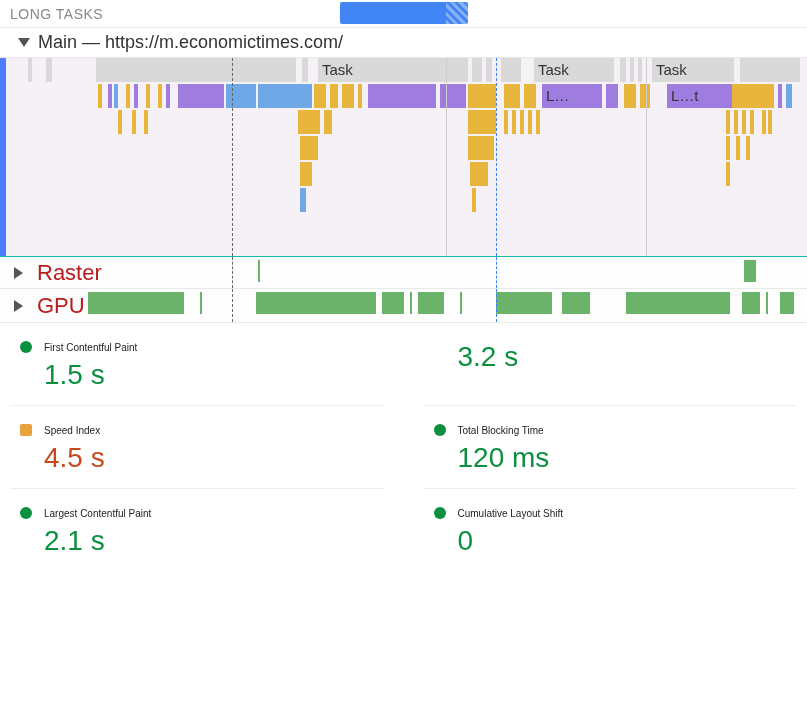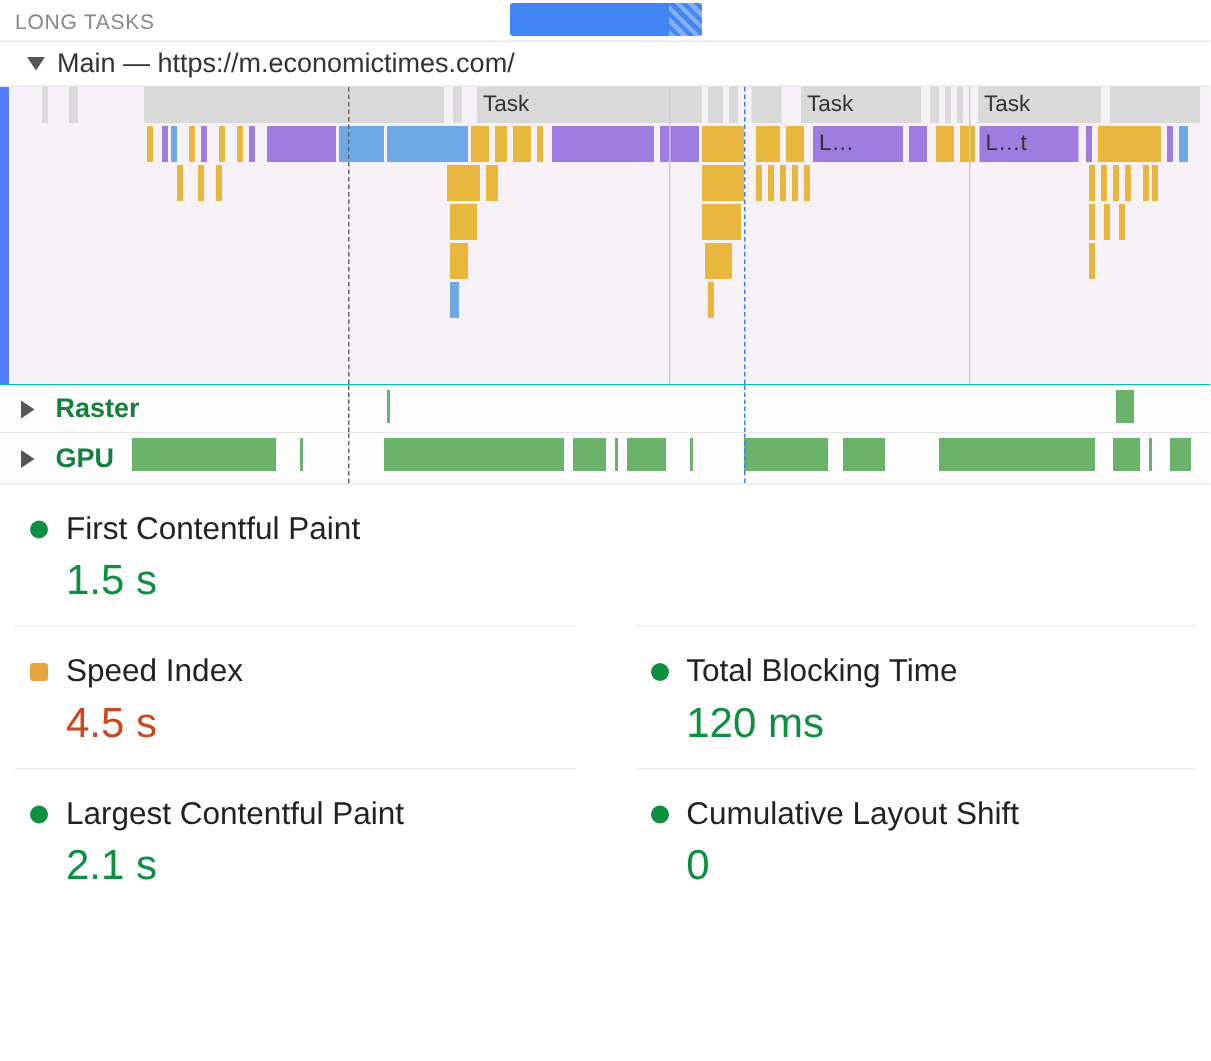--- a/index.html
+++ b/index.html
@@ -113,24 +113,23 @@
   
   .track-row {
     position: relative;
     height: 32px;
     display: flex;
     align-items: center;
     border-bottom: 1px solid #e8e8e8;
     background: #fdfdfd;
   }
   .track-row .title {
-    font-size: 18px;
-    color: #15803d;
+    font-size: 22px;
+    color: #b91c1c;
     margin-left: 6px;
-    font-weight: bold;
   }
   .track-block {
     position: absolute;
     top: 3px;
     height: 22px;
     background: #6bb36b;
   }
   .track-block.thin { width: 2px; }
 
   
@@ -152,21 +151,21 @@
     gap: 12px;
     margin-bottom: 6px;
   }
   .dot {
     width: 12px; height: 12px;
     border-radius: 50%;
   }
   .dot.green { background: #0c8f3f; }
   .dot.orange { background: #e8a33d; border-radius: 2px; }
   .metric-label {
-    font-size: 21px;
+    font-size: 10px;
     color: #222;
   }
   .metric-value {
     font-size: 28px;
     font-weight: 400;
     padding-left: 24px;
   }
   .metric-value.green { color: #0c8f3f; }
   .metric-value.orange { color: #c74a1f; }
 </style>
@@ -225,21 +224,21 @@
     <div class="flame-block" style="left:352px;width:3px;top:26px;background:#e8b63c;"></div>
     <div class="flame-block" style="left:362px;width:68px;top:26px;background:#9e7ce0;"></div>
     <div class="flame-block" style="left:434px;width:26px;top:26px;background:#9e7ce0;"></div>
     <div class="flame-block" style="left:462px;width:28px;top:26px;background:#e8b63c;"></div>
     <div class="flame-block" style="left:498px;width:16px;top:26px;background:#e8b63c;"></div>
     <div class="flame-block" style="left:518px;width:12px;top:26px;background:#e8b63c;"></div>
     <div class="flame-block" style="left:536px;width:60px;top:26px;background:#9e7ce0;">L…</div>
     <div class="flame-block" style="left:600px;width:12px;top:26px;background:#9e7ce0;"></div>
     <div class="flame-block" style="left:618px;width:12px;top:26px;background:#e8b63c;"></div>
     <div class="flame-block" style="left:634px;width:10px;top:26px;background:#e8b63c;"></div>
-    <div class="flame-block" style="left:647px;width:66px;top:26px;background:#9e7ce0;">L…t</div>
+    <div class="flame-block" style="left:661px;width:66px;top:26px;background:#9e7ce0;">L…t</div>
     <div class="flame-block" style="left:718px;width:4px;top:26px;background:#9e7ce0;"></div>
     <div class="flame-block" style="left:726px;width:42px;top:26px;background:#e8b63c;"></div>
     <div class="flame-block" style="left:772px;width:4px;top:26px;background:#9e7ce0;"></div>
     <div class="flame-block" style="left:780px;width:6px;top:26px;background:#6fa8e6;"></div>
 
     <div class="flame-block" style="left:112px;width:3px;top:52px;background:#e8b63c;"></div>
     <div class="flame-block" style="left:126px;width:3px;top:52px;background:#e8b63c;"></div>
     <div class="flame-block" style="left:138px;width:3px;top:52px;background:#e8b63c;"></div>
     <div class="flame-block" style="left:292px;width:22px;top:52px;background:#e8b63c;"></div>
     <div class="flame-block" style="left:318px;width:8px;top:52px;background:#e8b63c;"></div>
@@ -305,20 +304,21 @@
 
   <div class="metric">
     <div class="metric-top">
       <span class="dot green"></span>
       <span class="metric-label">First Contentful Paint</span>
     </div>
     <div class="metric-value green">1.5 s</div>
   </div>
 
   <div class="metric">
+    <div class="metric-value green">3.2 s</div>
   </div>
 
   <div class="metric">
     <div class="metric-top">
       <span class="dot orange"></span>
       <span class="metric-label">Speed Index</span>
     </div>
     <div class="metric-value orange">4.5 s</div>
   </div>
 

